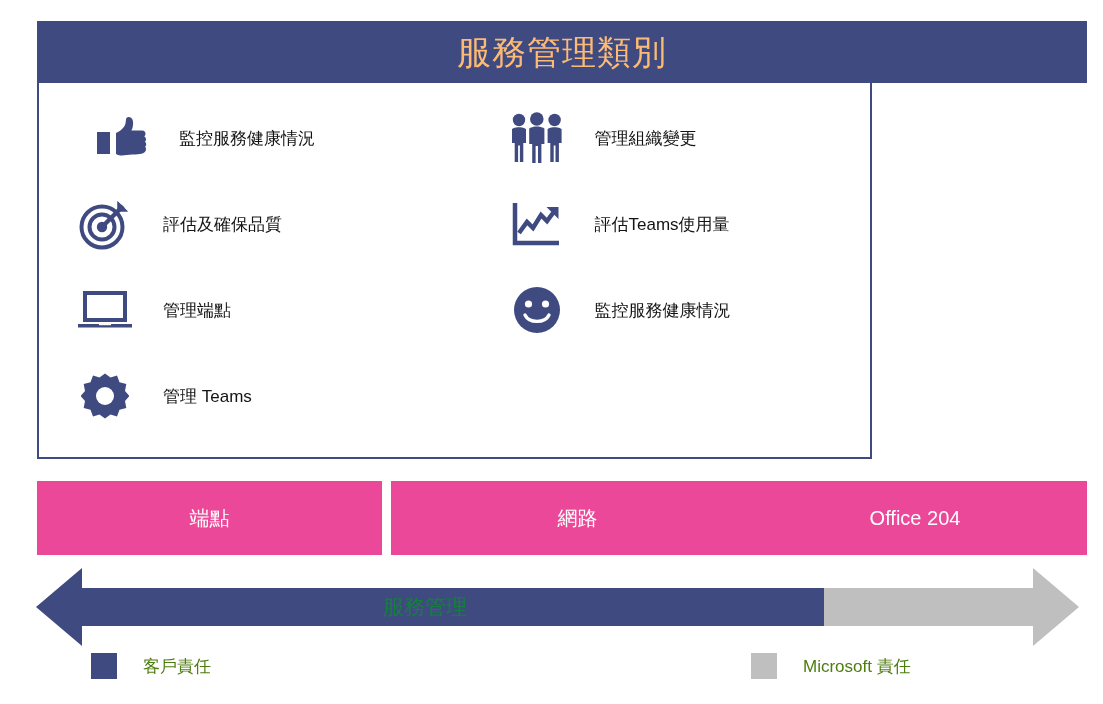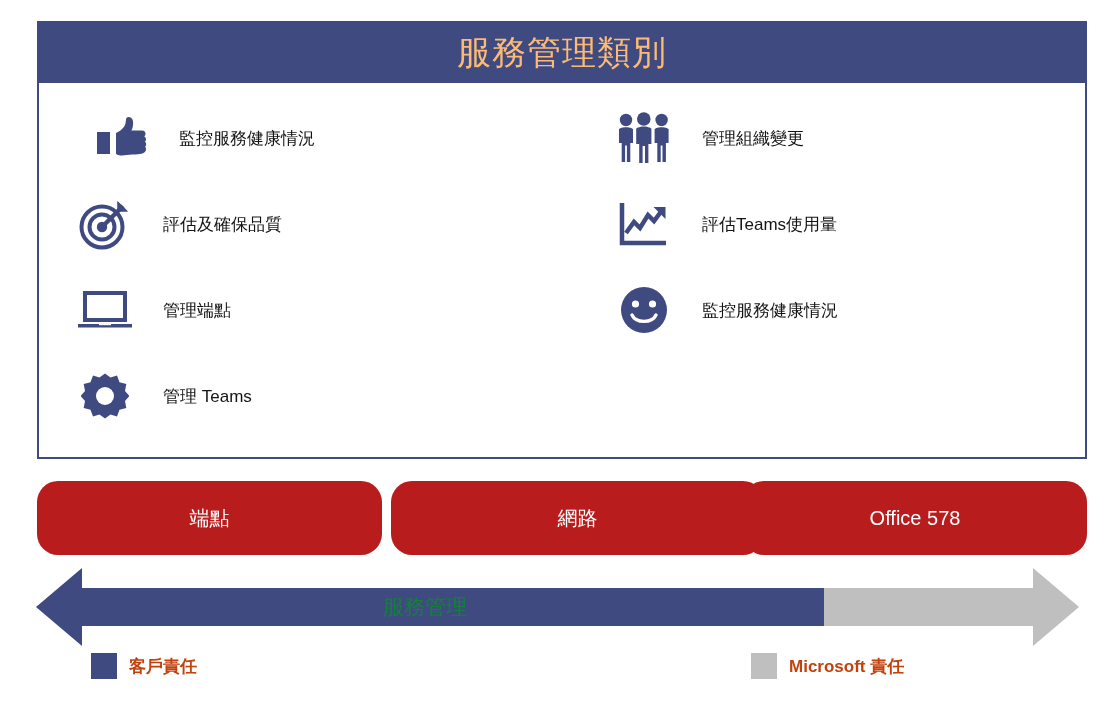--- a/index.html
+++ b/index.html
@@ -31,21 +31,21 @@
     color: #fdba74;
     font-size: 34px;
     letter-spacing: 1px;
     line-height: 1;
   }
 
   
   #cat-panel {
     position: absolute;
     left: 37px; top: 83px;
-    width: 1050px; height: 376px;
+    width: 835px; height: 376px;
     background: #ffffff;
     border: 2px solid #3f4a80;
     border-top: none;
   }
   #items-grid {
     position: absolute;
     left: 0; top: 0; right: 0; bottom: 0;
     display: grid;
     grid-template-columns: 1fr 1fr;
     grid-template-rows: repeat(4, 1fr);
@@ -73,22 +73,22 @@
     white-space: nowrap;
   }
   
   .svc-item.col-r { padding-left: 36px; }
 
   
   .layer-box {
     position: absolute;
     top: 481px;
     height: 74px;
-    background: #b91c1c;
-    border-radius: 21px;
+    background: #ec4899;
+    border-radius: 0;
     display: flex;
     align-items: center;
     justify-content: center;
     color: #ffffff;
     font-size: 20px;
   }
   #box-endpoint { left: 37px;  width: 345px; }
   #box-network  { left: 391px; width: 373px; }
   #box-o365     { left: 743px; width: 344px; }
 
@@ -120,25 +120,24 @@
   }
   #legend-customer { left: 91px;  top: 652px; }
   #legend-microsoft{ left: 751px; top: 652px; }
   .legend-entry .swatch {
     width: 26px; height: 26px;
     display: block;
   }
   #legend-customer .swatch  { background: #3f4a80; }
   #legend-microsoft .swatch { background: #bfbfbf; }
   .legend-entry .ltext {
-    margin-left: 12px;
+    margin-left: 26px;
     font-size: 17px;
-    color: #c2410c;
+    color: #4d7c0f;
     white-space: nowrap;
-    font-weight: bold;
   }
 </style>
 </head>
 <body>
 
 <div id="stage">
 
   <div id="cat-header">
     <div class="title">服務管理類別</div>
   </div>
@@ -236,21 +235,21 @@
     </div>
   </div>
 
   <div class="layer-box" id="box-endpoint">
     <span>端點</span>
   </div>
   <div class="layer-box" id="box-network">
     <span>網路</span>
   </div>
   <div class="layer-box" id="box-o365">
-    <span>Office 578</span>
+    <span>Office 204</span>
   </div>
 
   <div id="arrow-band">
     <svg width="1075" height="80" viewBox="0 0 1075 80" aria-hidden="true">
 
       <path d="M16 40 L62 1 L62 21 L804 21 L804 59 L62 59 L62 79 Z" fill="#3f4a80"></path>
 
       <path d="M804 21 L1013 21 L1013 1 L1059 40 L1013 79 L1013 59 L804 59 Z" fill="#bfbfbf"></path>
     </svg>
   </div>

